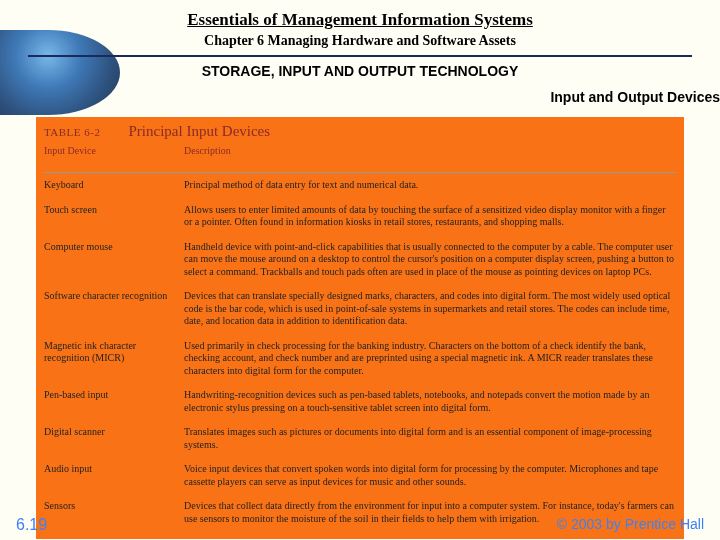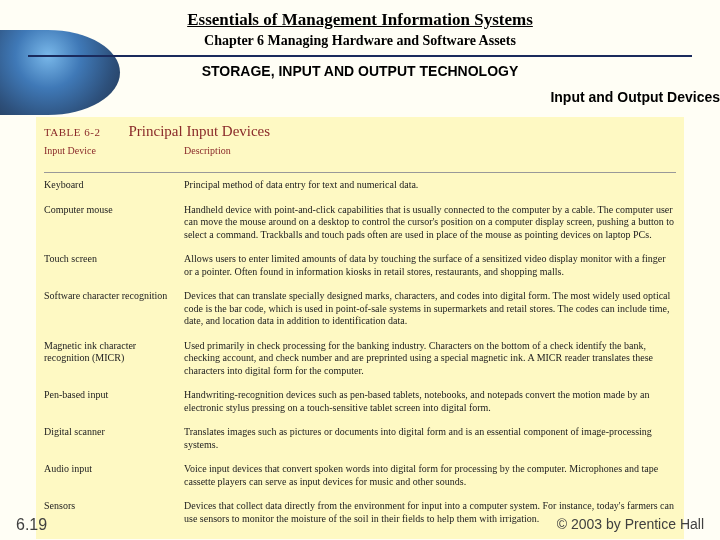--- a/index.html
+++ b/index.html
@@ -56,21 +56,21 @@
   .subsection {
     font-family: Arial, sans-serif;
     font-size: 14px;
     font-weight: bold;
     color: #000;
     text-align: right;
     padding-left: 210px;
     margin-bottom: 6px;
   }
   .table-area {
-    background: #fef9c3;
+    background: #f97316;
     margin: 12px 36px;
     padding: 6px 8px 8px;
     font-family: "Times New Roman", serif;
   }
   .table-head {
     display: flex;
     align-items: baseline;
     gap: 28px;
     margin-bottom: 4px;
   }
@@ -118,21 +118,21 @@
   .footer {
     position: absolute;
     bottom: 6px;
     left: 0;
     right: 0;
     display: flex;
     justify-content: space-between;
     padding: 0 16px;
     font-family: Arial, sans-serif;
     font-size: 14px;
-    color: #404040;
+    color: #3b82f6;
     margin-top: 20px;
   }
   .page-num { font-size: 16px; }
 </style>
 </head>
 <body>
 
 <div class="globe"></div>
 
 <div class="header">
@@ -151,26 +151,26 @@
   <div class="thead-row">
     <div class="th1">Input Device</div>
     <div class="th2">Description</div>
   </div>
   <div id="tbody">
       <div class="trow">
         <div class="td1">Keyboard</div>
         <div class="td2">Principal method of data entry for text and numerical data.</div>
       </div>
       <div class="trow">
+        <div class="td1">Touch screen</div>
+        <div class="td2">Allows users to enter limited amounts of data by touching the surface of a sensitized video display monitor with a finger or a pointer. Often found in information kiosks in retail stores, restaurants, and shopping malls.</div>
+      </div>
+      <div class="trow">
         <div class="td1">Computer mouse</div>
         <div class="td2">Handheld device with point-and-click capabilities that is usually connected to the computer by a cable. The computer user can move the mouse around on a desktop to control the cursor's position on a computer display screen, pushing a button to select a command. Trackballs and touch pads often are used in place of the mouse as pointing devices on laptop PCs.</div>
-      </div>
-      <div class="trow">
-        <div class="td1">Touch screen</div>
-        <div class="td2">Allows users to enter limited amounts of data by touching the surface of a sensitized video display monitor with a finger or a pointer. Often found in information kiosks in retail stores, restaurants, and shopping malls.</div>
       </div>
       <div class="trow">
         <div class="td1">Software character recognition</div>
         <div class="td2">Devices that can translate specially designed marks, characters, and codes into digital form. The most widely used optical code is the bar code, which is used in point-of-sale systems in supermarkets and retail stores. The codes can include time, date, and location data in addition to identification data.</div>
       </div>
       <div class="trow">
         <div class="td1">Magnetic ink character recognition (MICR)</div>
         <div class="td2">Used primarily in check processing for the banking industry. Characters on the bottom of a check identify the bank, checking account, and check number and are preprinted using a special magnetic ink. A MICR reader translates these characters into digital form for the computer.</div>
       </div>
       <div class="trow">

